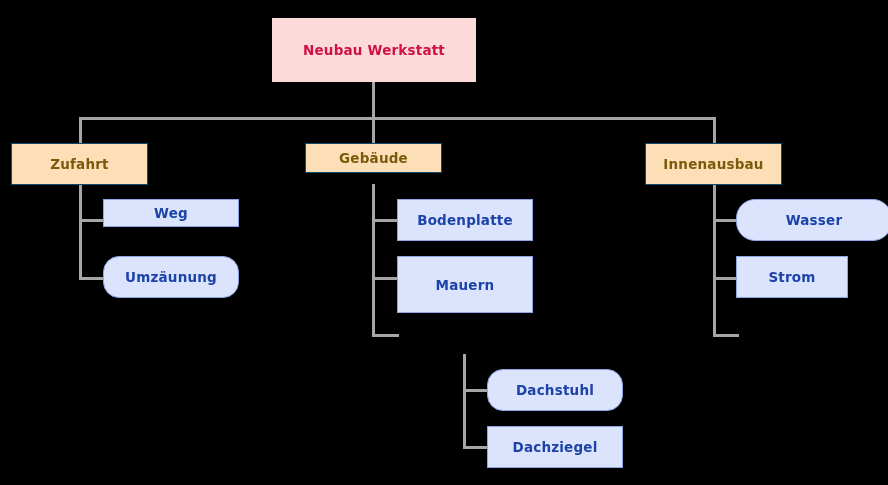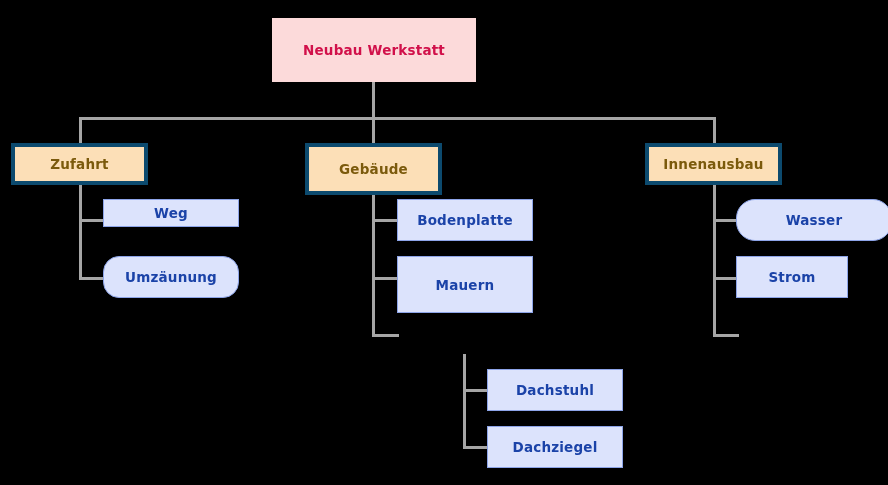--- a/index.html
+++ b/index.html
@@ -35,21 +35,21 @@
   }
   .node.root {
     background: #fcdada;
     color: #d1104a;
     border: 1px solid #fcdada;
     font-weight: 600;
   }
   .node.branch {
     background: #fcdfb7;
     color: #7b5a0c;
-    border: 4px solid #0c4a6e;
+    border: 1px solid #0c4a6e;
     font-weight: 600;
   }
   .node.leaf {
     background: #dce3fc;
     color: #1b43a8;
     border: 1px solid #8da4e8;
     font-weight: 600;
   }
   .conn {
     position: absolute;
@@ -88,28 +88,28 @@
   <div class="conn" style="left:713px; top:334px; width:26px; height:3px;"></div>
 
   <div class="node root" style="left:272px; top:18px; width:204px; height:64px;">Neubau Werkstatt</div>
 
   <div class="node branch" style="left:11px; top:143px; width:137px; height:42px;">Zufahrt</div>
 
   <div class="node leaf" style="left:103px; top:199px; width:136px; height:28px;">Weg</div>
 
   <div class="node leaf" style="left:103px; top:256px; width:136px; height:42px;border-radius:16px;">Umzäunung</div>
 
-  <div class="node branch" style="left:305px; top:143px; width:137px; height:52px;">Gebäude</div>
+  <div class="node branch" style="left:305px; top:143px; width:137px; height:30px;">Gebäude</div>
 
   <div class="node leaf" style="left:397px; top:199px; width:136px; height:42px;">Bodenplatte</div>
 
   <div class="node leaf" style="left:397px; top:256px; width:136px; height:57px;">Mauern</div>
 
 
-  <div class="node leaf" style="left:487px; top:369px; width:136px; height:42px;">Dachstuhl</div>
+  <div class="node leaf" style="left:487px; top:369px; width:136px; height:42px;border-radius:16px;">Dachstuhl</div>
 
   <div class="node leaf" style="left:487px; top:426px; width:136px; height:42px;">Dachziegel</div>
 
   <div class="node branch" style="left:645px; top:143px; width:137px; height:42px;">Innenausbau</div>
 
   <div class="node leaf" style="left:736px; top:199px; width:156px; height:42px;border-radius:19px;">Wasser</div>
 
   <div class="node leaf" style="left:736px; top:256px; width:112px; height:42px;">Strom</div>
 
 

